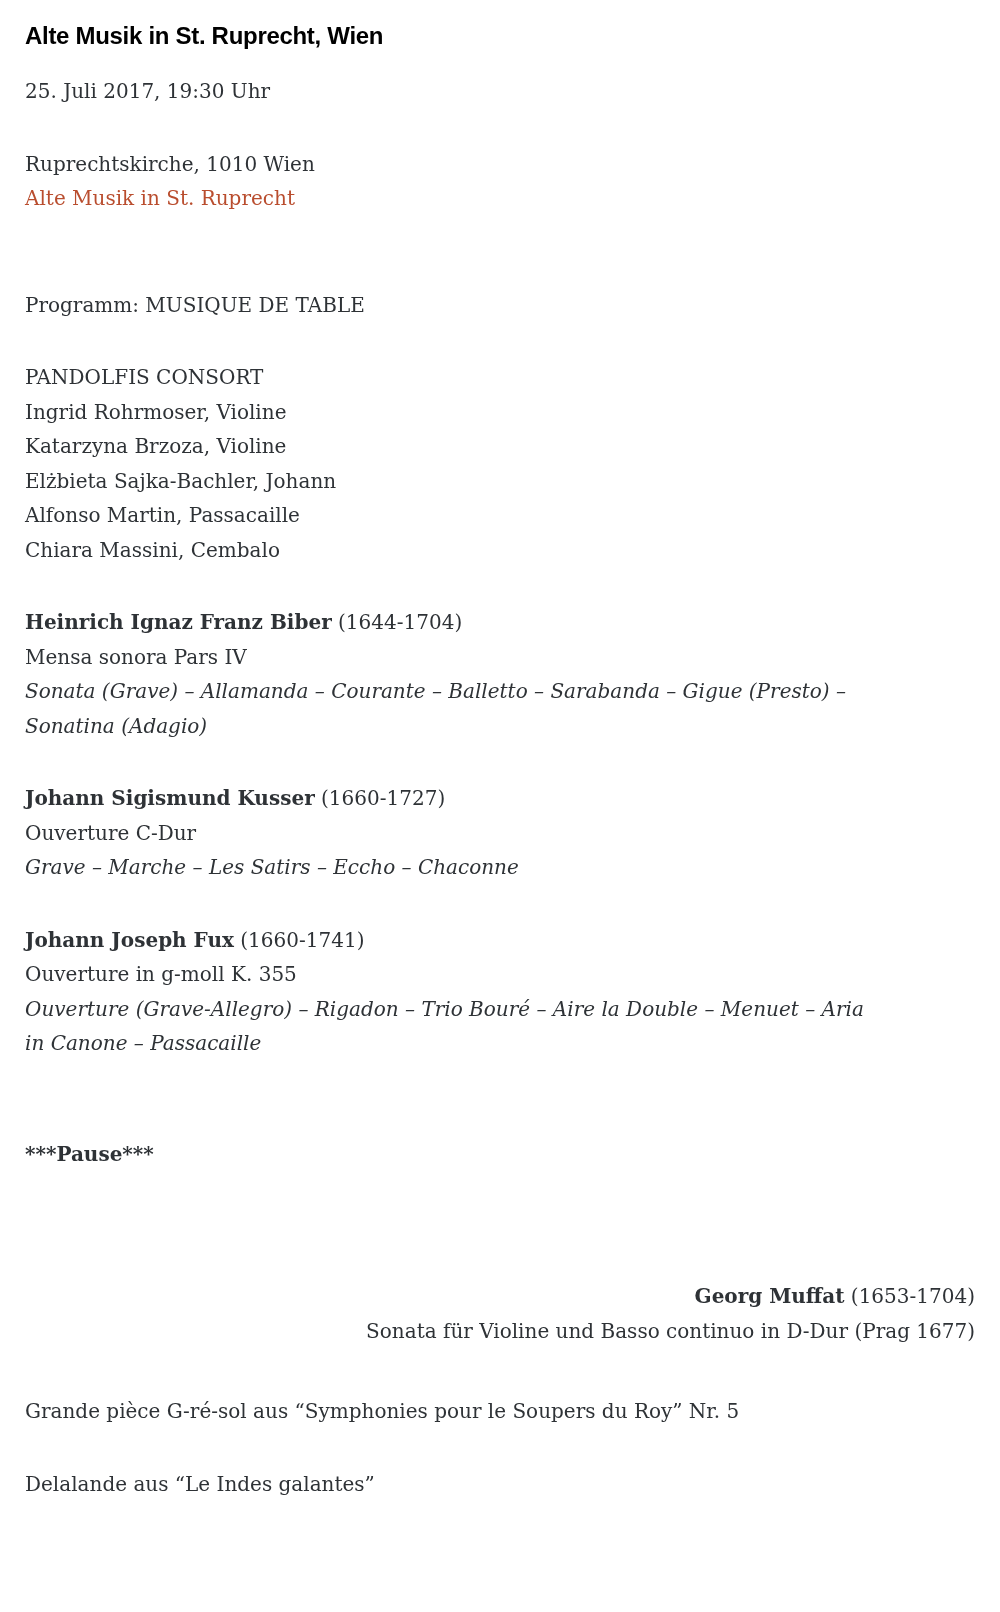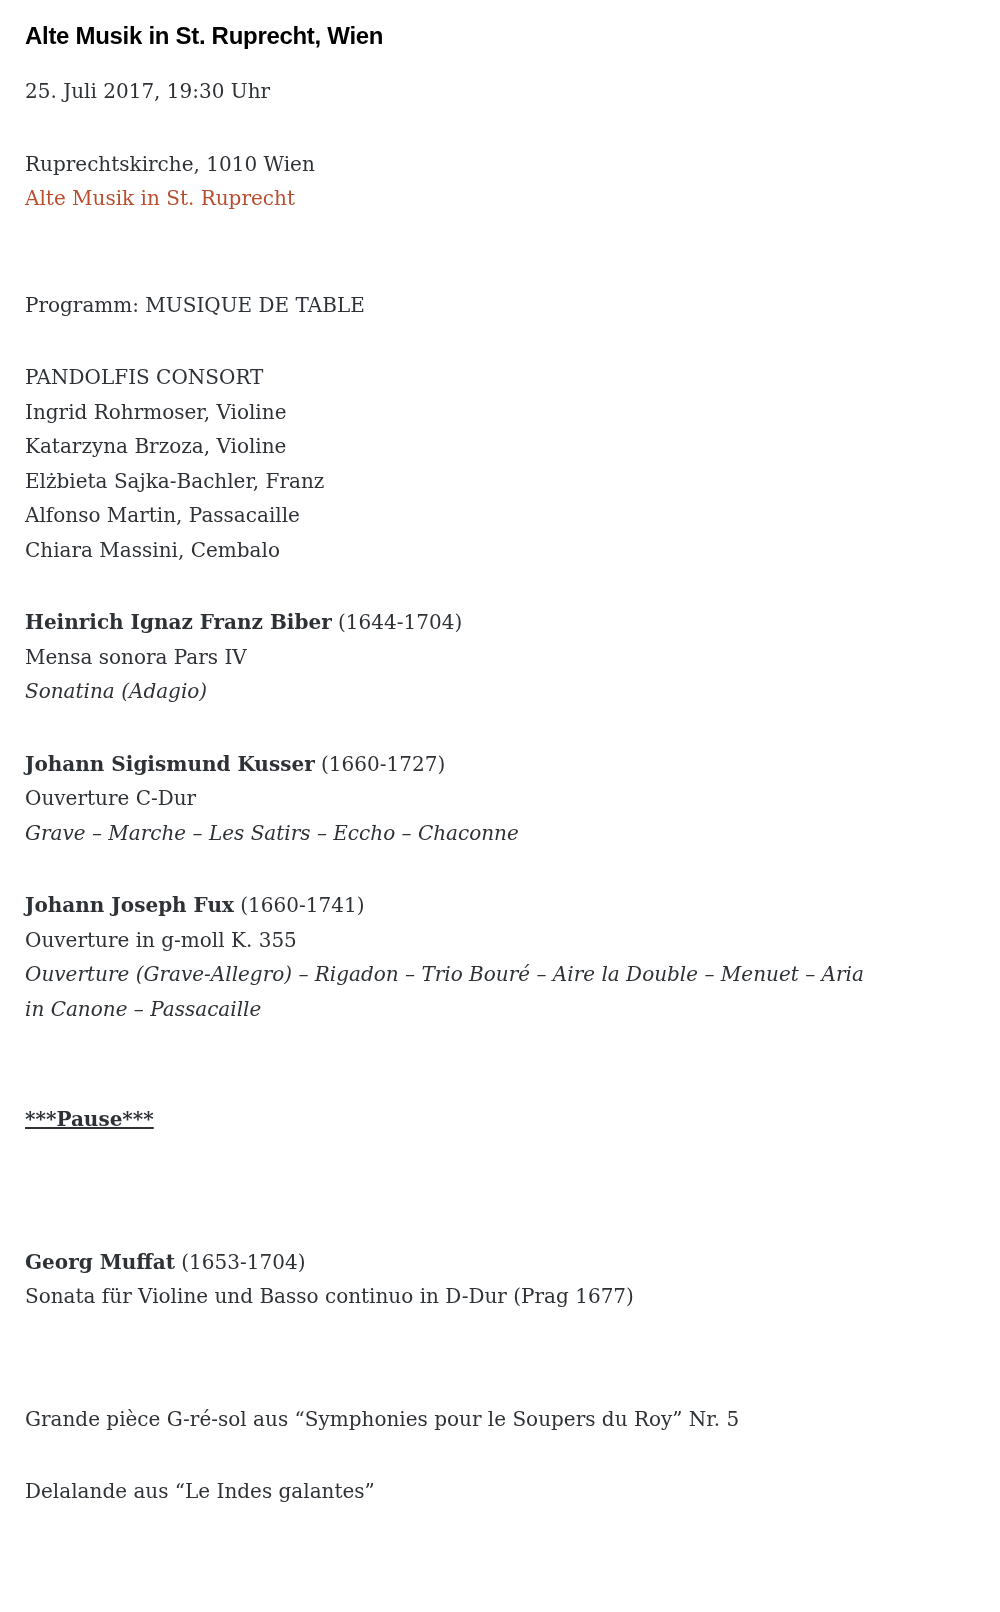--- a/index.html
+++ b/index.html
@@ -21,26 +21,26 @@
     line-height: 40px;
     font-weight: bold;
     letter-spacing: -0.3px;
     color: var(--title, #000000);
     margin: 4px 0 18px 0;
   }
   .block { margin: 0 0 38px 0; }
   .mb-xl { margin-bottom: 72px; }      
   .mb-fux { margin-bottom: 76px; }     
   .mb-pause { margin-bottom: 108px; }  
-  .mb-muffat { margin-bottom: 88px; }  
+  .mb-muffat { margin-bottom: 46px; text-align: right; }  
   .mb-last { margin-bottom: 0; }
   .line { white-space: nowrap; }
   .composer { font-weight: bold; }
   .movement-line { font-style: italic; }
-  .pause { font-weight: bold; text-decoration: underline; }
+  .pause { font-weight: bold; }
   a.venue-link {
     color: var(--link, #b94d2e);
     text-decoration: none;
     cursor: pointer;
   }
 </style>
 </head>
 <body>
 
 <h1 class="page-title">Alte Musik in St. Ruprecht, Wien</h1>
@@ -55,28 +55,29 @@
 </div>
 
 <div class="block">
   <div class="line">Programm: MUSIQUE DE TABLE</div>
 </div>
 
 <div class="block">
   <div class="line">PANDOLFIS CONSORT</div>
   <div class="line">Ingrid Rohrmoser, Violine</div>
   <div class="line">Katarzyna Brzoza, Violine</div>
-  <div class="line">Elżbieta Sajka-Bachler, Franz</div>
+  <div class="line">Elżbieta Sajka-Bachler, Johann</div>
   <div class="line">Alfonso Martin, Passacaille</div>
   <div class="line">Chiara Massini, Cembalo</div>
 </div>
 
 <div class="block">
   <div class="line"><span class="composer">Heinrich Ignaz Franz Biber</span> <span>(1644-1704)</span></div>
   <div class="line">Mensa sonora Pars IV</div>
+  <div class="line movement-line">Sonata (Grave) – Allamanda – Courante – Balletto – Sarabanda – Gigue (Presto) –</div>
   <div class="line movement-line">Sonatina (Adagio)</div>
 </div>
 
 <div class="block">
   <div class="line"><span class="composer">Johann Sigismund Kusser</span> <span>(1660-1727)</span></div>
   <div class="line">Ouverture C-Dur</div>
   <div class="line movement-line">Grave – Marche – Les Satirs – Eccho – Chaconne</div>
 </div>
 
 <div class="block mb-fux">

